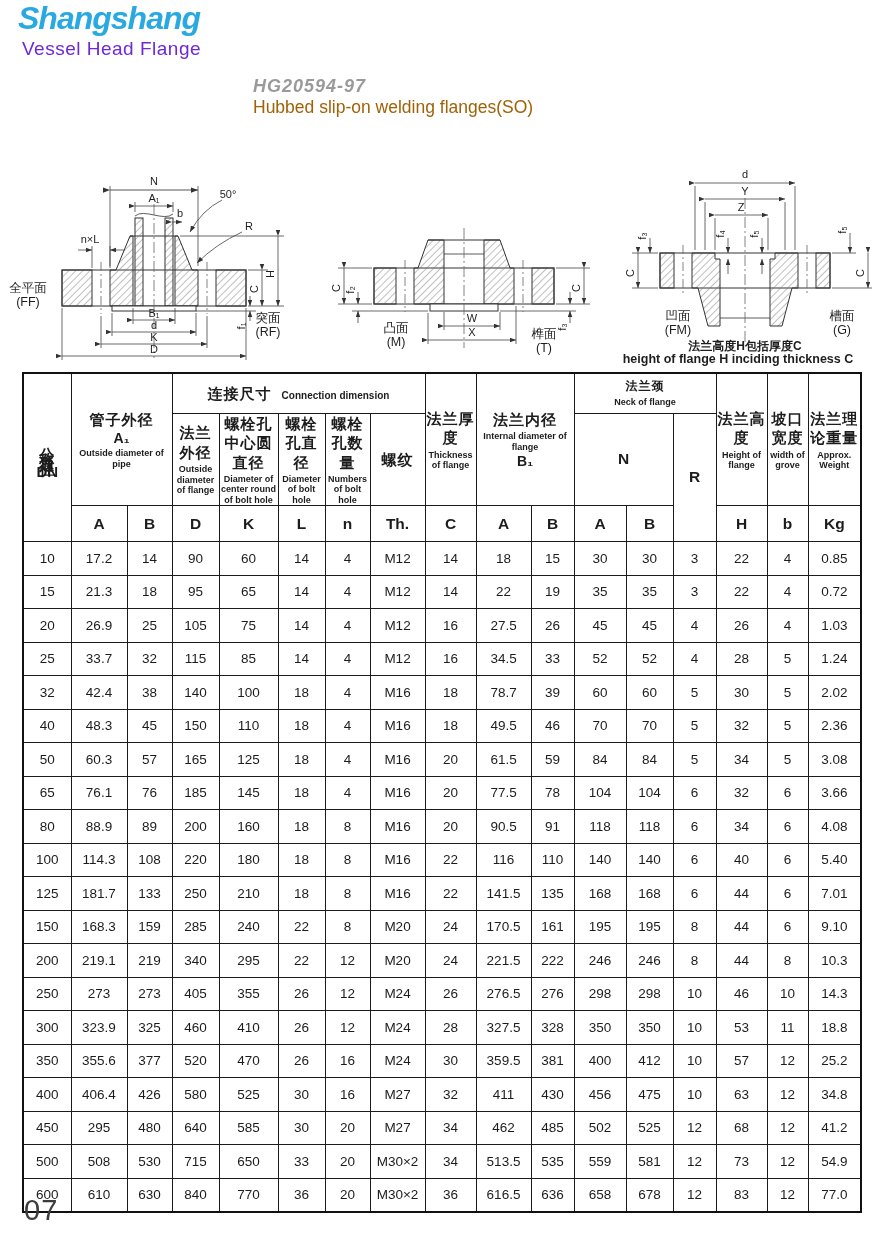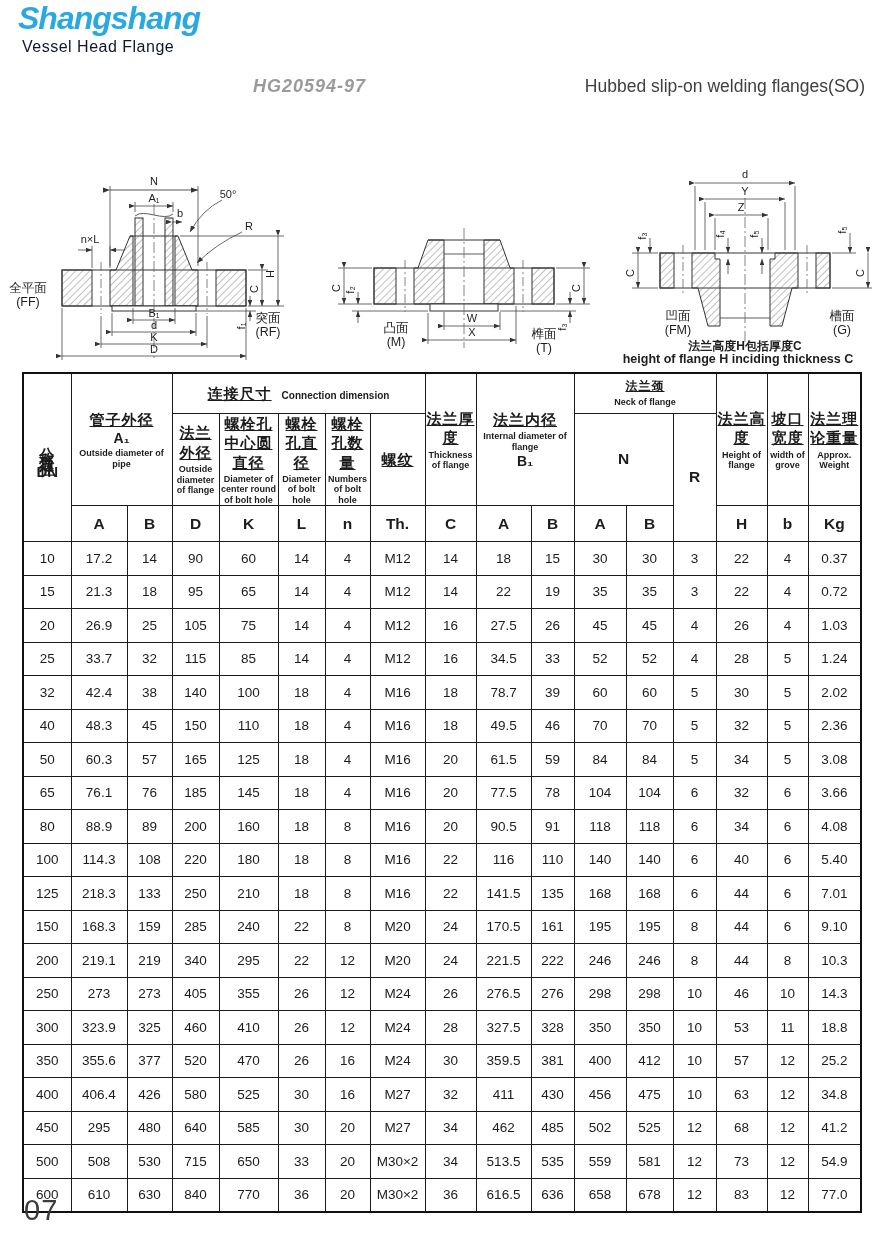--- a/index.html
+++ b/index.html
@@ -3,44 +3,44 @@
 <meta charset="utf-8">
 <style>
   * { margin:0; padding:0; box-sizing:border-box; }
   html,body { background:#ffffff; }
   body { font-family:"Liberation Sans","DejaVu Sans",sans-serif; }
   .page { position:relative; width:883px; height:1252px; background:#fff; overflow:hidden; }
 
   
   .logo { position:absolute; top:2px; left:18px; width:230px; }
   .logo-main { font-size:32px; font-weight:bold; font-style:italic; color:#29a9e1; letter-spacing:-1px; line-height:1.05; }
-  .logo-sub { font-size:16px; color:#0f172a; font-weight:500; letter-spacing:0.5px; margin-top:2px; margin-left:4px; }
+  .logo-sub { font-size:19px; color:#6d28d9; font-weight:500; letter-spacing:0.5px; margin-top:2px; margin-left:4px; }
   .title { position:absolute; top:28px; left:245px; width:625px; text-align:center; font-size:28px; color:#1d1d1d; letter-spacing:0.5px; white-space:nowrap; }
-  .std-row { position:absolute; top:76px; left:253px; right:18px; display:flex; justify-content:space-between; align-items:flex-start; }
+  .std-row { position:absolute; top:76px; left:253px; right:18px; display:flex; justify-content:space-between; align-items:flex-start;flex-direction:column; }
   .standard { font-size:18px; font-weight:bold; font-style:italic; color:#9a9a9a; letter-spacing:1px; }
-  .subtitle { font-size:17.5px; color:#404040; }
+  .subtitle { font-size:17.5px; color:#a16207; }
 
   
   .drawings { position:absolute; top:156px; left:0; width:883px; height:210px; }
   .dwg { position:absolute; }
   .dwg text { font-family:"Liberation Sans","DejaVu Sans",sans-serif; fill:#1e1e1e; }
   .dim { font-size:11px; }
   .face { font-size:12.5px; }
   .cap-cn { font-size:12px; font-weight:bold; }
   .cap-en { font-size:12.5px; font-weight:bold; }
 
   
   table.spec { position:absolute; top:372px; left:22px; width:838px; border-collapse:collapse; table-layout:fixed; background:#fff; }
   table.spec { border:2px solid #111; }
   .spec th, .spec td { border:1px solid #1b1b1b; text-align:center; vertical-align:middle; padding:0 1px; color:#1c1c1c; }
   .spec thead tr.r1 { height:40px; }
   .spec thead tr.r2 { height:62px; }
   .spec thead tr.r3 { height:36px; }
   .spec tbody td { height:33.5px; font-size:13.5px; }
-  .h-cn { font-size:15px; letter-spacing:1px; line-height:1.3;text-decoration:underline; }
+  .h-cn { font-size:15px; letter-spacing:1px; line-height:1.3; }
   .h-en { font-size:9px; line-height:1.15; margin-top:2px; }
   .h-en-inline { font-size:10px; margin-left:10px; letter-spacing:0; }
   .h-sym { font-size:14px; margin-top:1px; }
   .h-letter { font-size:15.5px; }
   .dn-cell { display:flex; flex-direction:column; align-items:center; justify-content:center; }
   .dn-v { writing-mode:vertical-lr; text-orientation:upright; font-size:15px; letter-spacing:5px; line-height:1; }
   .dn-sym { font-size:15px; margin-top:8px; }
 
   .page-number { position:absolute; left:24px; top:1194px; font-size:29px; color:#3c3c3c; letter-spacing:1px; }
 </style>
@@ -371,21 +371,21 @@
           <td>4</td>
           <td>M12</td>
           <td>14</td>
           <td>18</td>
           <td>15</td>
           <td>30</td>
           <td>30</td>
           <td>3</td>
           <td>22</td>
           <td>4</td>
-          <td>0.37</td>
+          <td>0.85</td>
         </tr>
         <tr>
           <td>15</td>
           <td>21.3</td>
           <td>18</td>
           <td>95</td>
           <td>65</td>
           <td>14</td>
           <td>4</td>
           <td>M12</td>
@@ -546,21 +546,21 @@
           <td>110</td>
           <td>140</td>
           <td>140</td>
           <td>6</td>
           <td>40</td>
           <td>6</td>
           <td>5.40</td>
         </tr>
         <tr>
           <td>125</td>
-          <td>218.3</td>
+          <td>181.7</td>
           <td>133</td>
           <td>250</td>
           <td>210</td>
           <td>18</td>
           <td>8</td>
           <td>M16</td>
           <td>22</td>
           <td>141.5</td>
           <td>135</td>
           <td>168</td>

